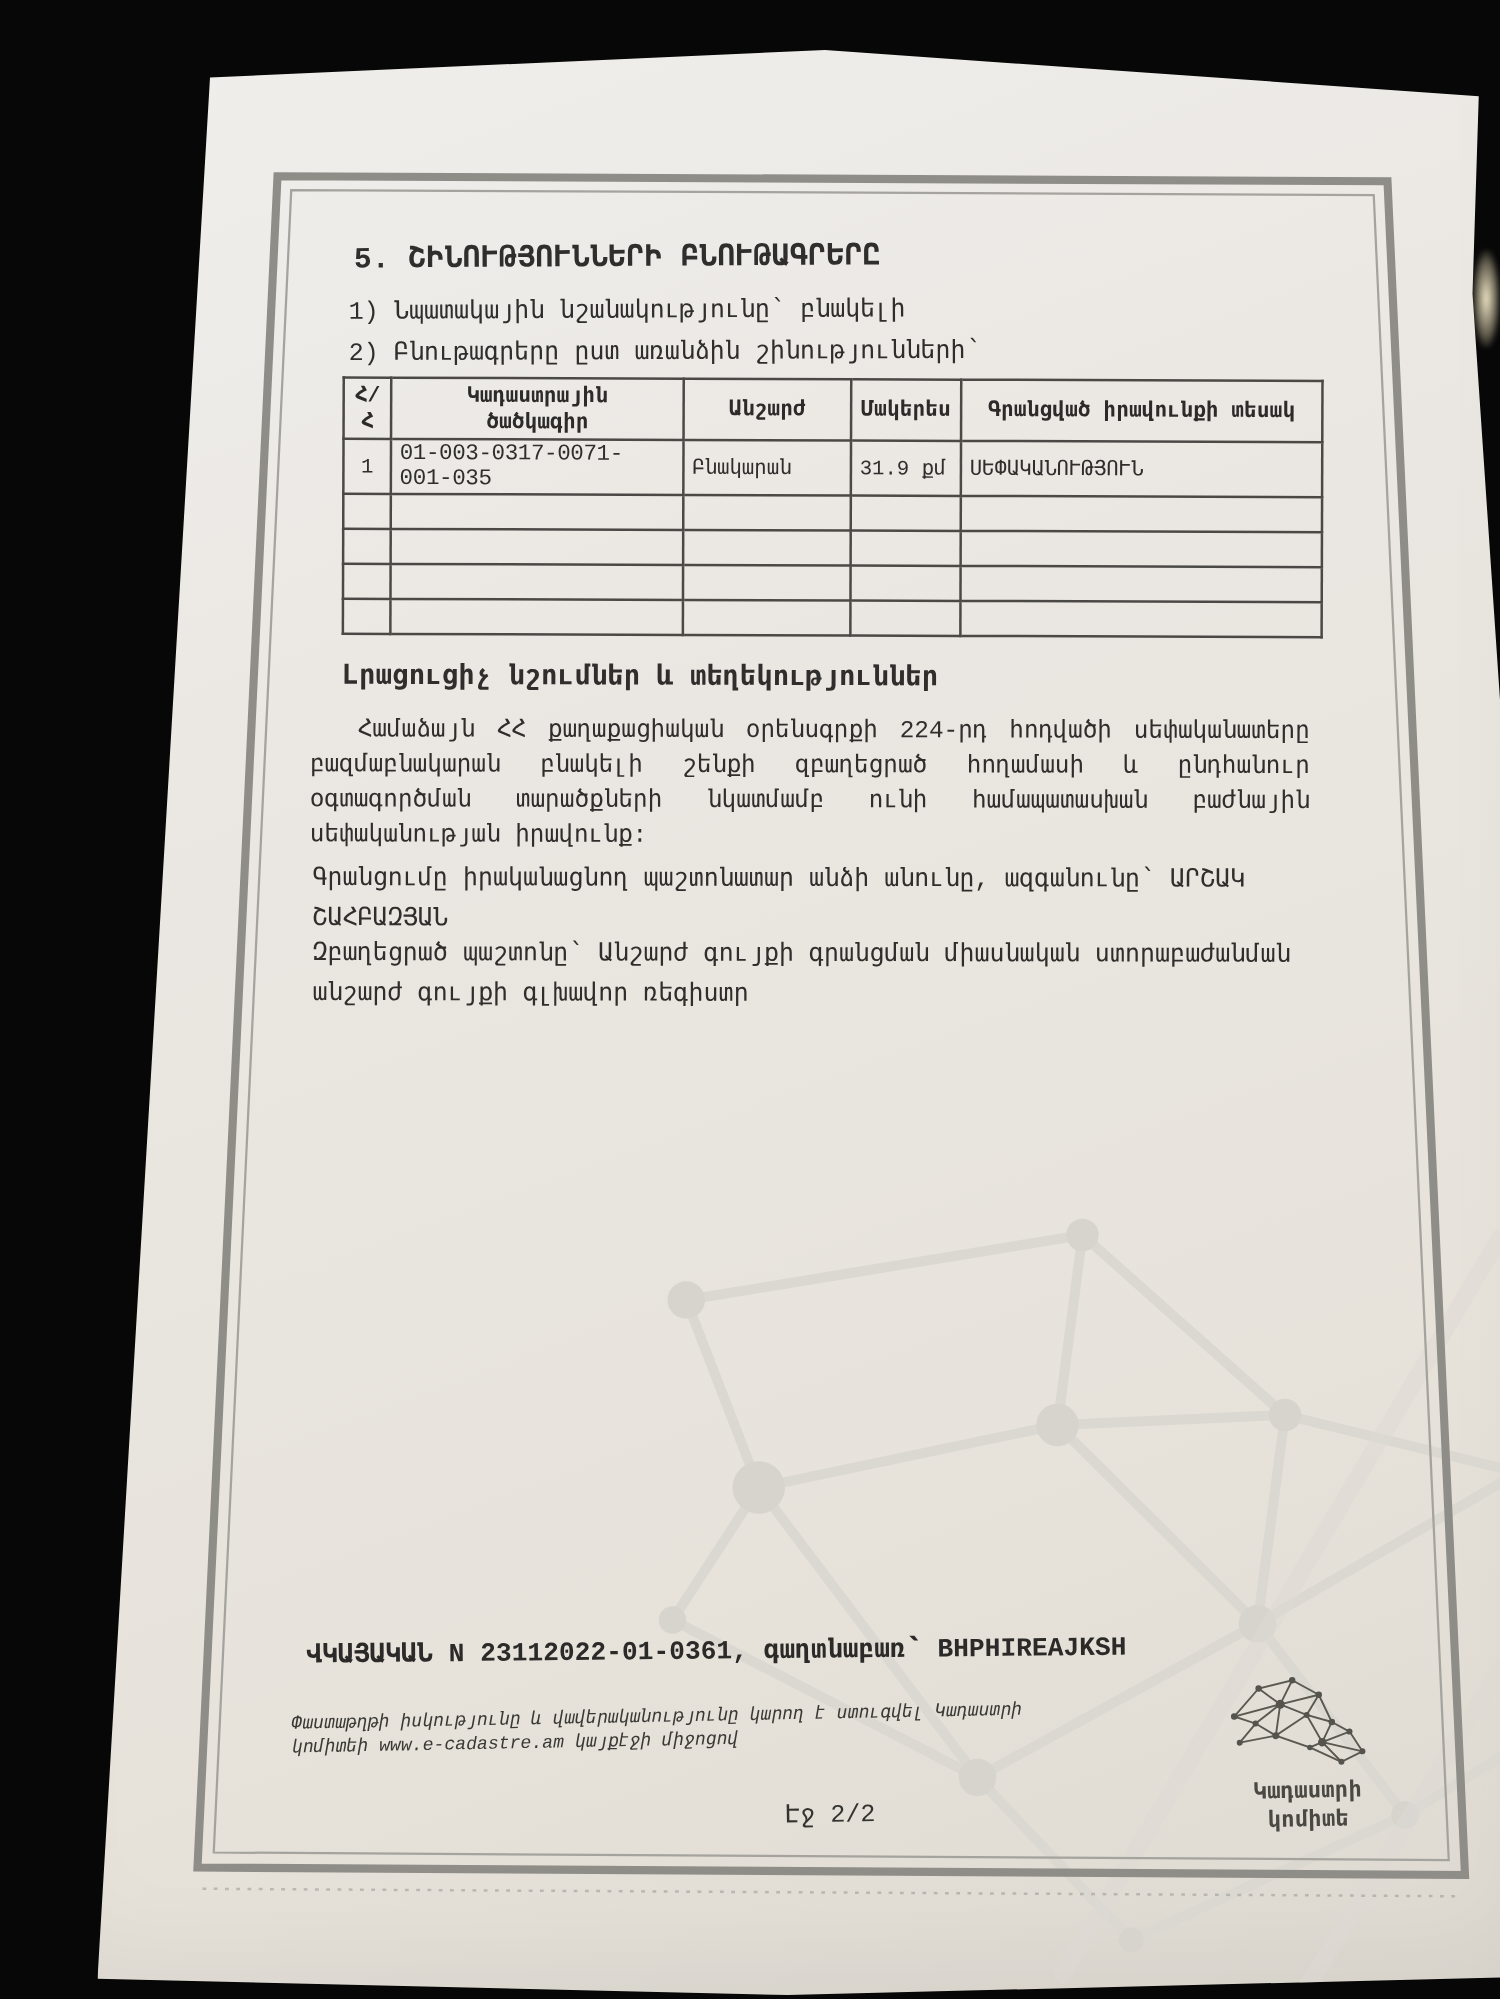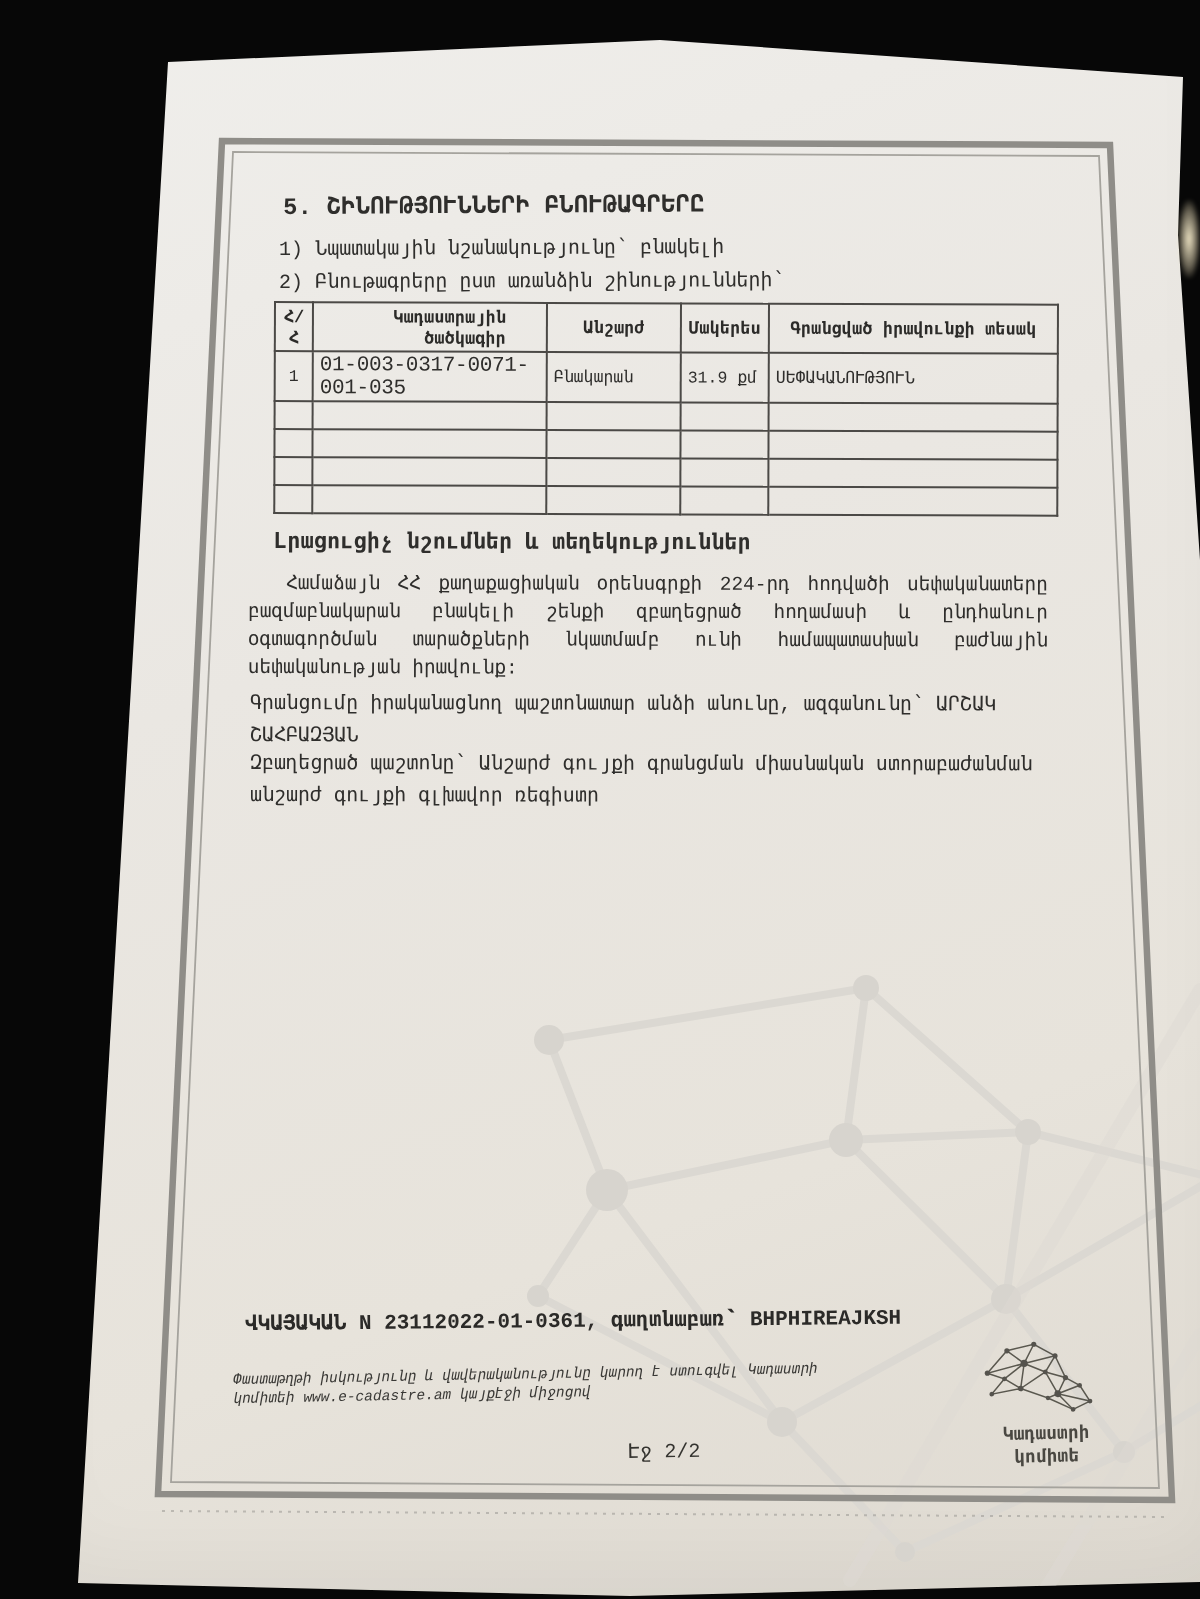--- a/index.html
+++ b/index.html
@@ -28,27 +28,27 @@
   .para2{left:250px;top:688px;width:770px;font-size:20px;line-height:32px;transform:rotate(.1deg);}
   .para3{left:250px;top:748px;width:790px;font-size:20px;line-height:32px;transform:rotate(.1deg);}
   .cert-line{left:245px;top:1311px;font-size:21px;font-weight:bold;transform:rotate(-.55deg);color:#2b2a28;}
   .footer-note{left:233px;top:1371px;width:632px;font-size:14.5px;font-style:italic;line-height:19px;color:#3a3936;transform:rotate(-1.1deg);}
   .page-num{left:628px;top:1439px;font-size:20px;transform:rotate(-1deg);color:#34332f;}
   
   .table-wrap{position:absolute;left:274px;top:301px;transform:rotate(.2deg);transform-origin:left top;}
   table.doc-table{border-collapse:collapse;table-layout:fixed;width:783px;}
   .doc-table th,.doc-table td{border:2px solid #4b4946;overflow:hidden;}
   .doc-table th{font-size:17px;font-weight:bold;text-align:center;vertical-align:middle;padding:2px 4px;color:#2c2b29;}
-  .doc-table th.hdr-code{padding:2px 40px;text-align:right;}
+  .doc-table th.hdr-code{padding:2px 40px;}
   .doc-table tr.hdr-row{height:49px;}
   .doc-table tr.data-row{height:26px;}
   .doc-table tr.empty-row{height:28px;}
   .doc-table td{font-size:16.5px;padding:1px 6px;vertical-align:middle;color:#2f2e2c;text-align:left;}
   .doc-table td.c0{text-align:center;padding:1px 2px;}
-  .doc-table td.c1{font-size:21px;letter-spacing:-.3px;}
+  .doc-table td.c1{font-size:18px;letter-spacing:-.3px;}
   
   .logo{position:absolute;left:978px;top:1338px;width:135px;transform:rotate(-1.2deg);transform-origin:center;}
   .logo-caption{margin-top:2px;text-align:center;font-size:18px;font-weight:600;line-height:23px;color:#4a4842;}
   
   .glare{position:absolute;left:1178px;top:200px;width:22px;height:78px;
     background:radial-gradient(ellipse at center,rgba(255,244,210,.95) 0%,rgba(255,240,200,.35) 55%,transparent 75%);
     filter:blur(2px);}
 </style>
 </head>
 <body>

